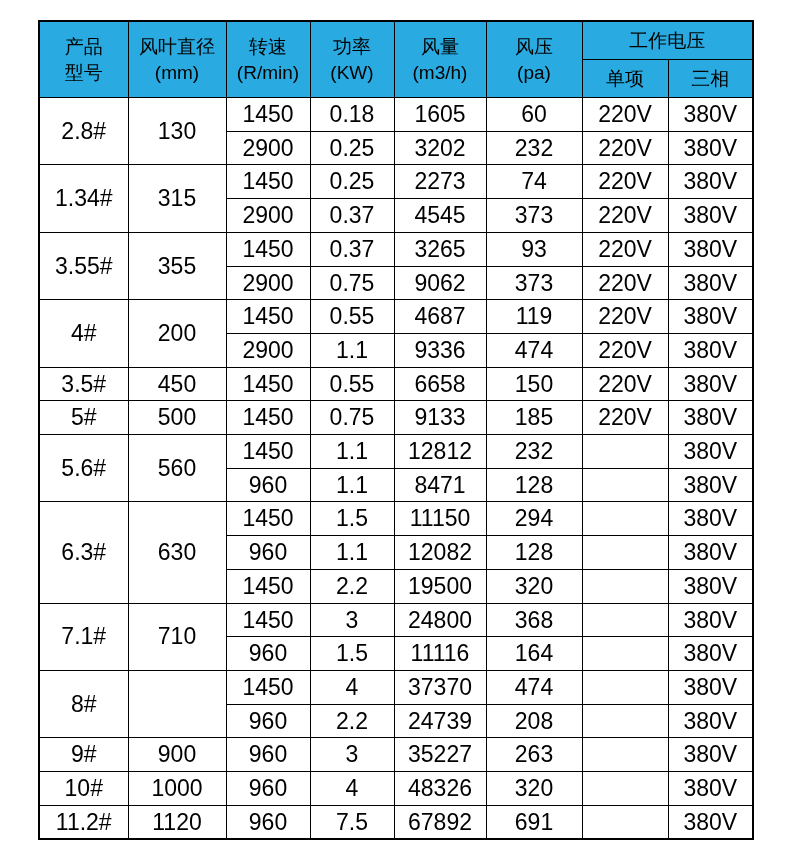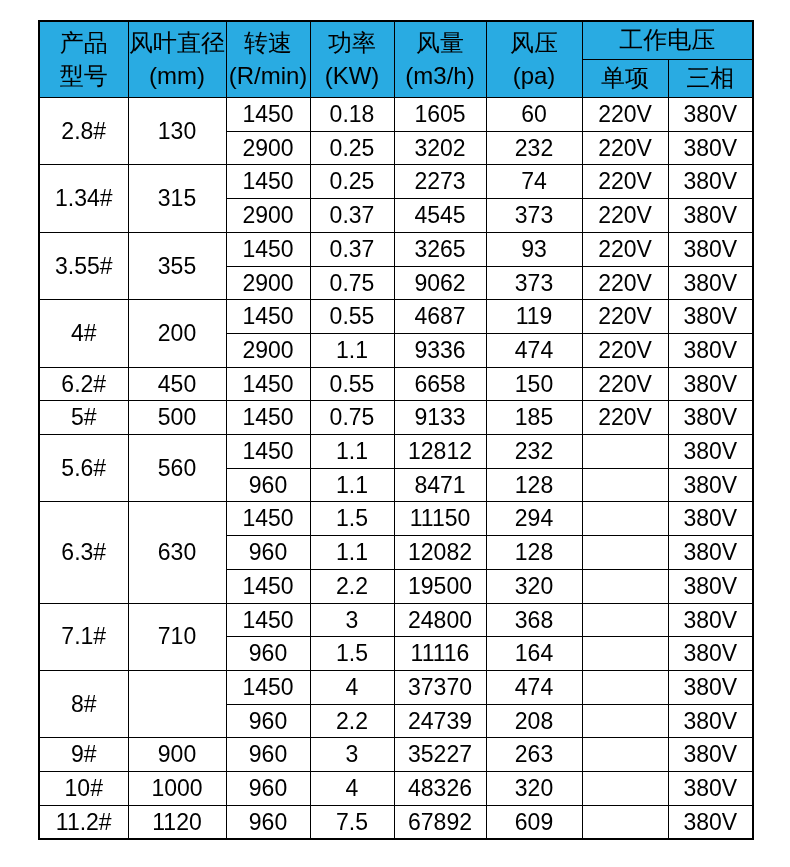--- a/index.html
+++ b/index.html
@@ -30,21 +30,21 @@
   table.spec th, table.spec td {
     border: 1px solid #000000;
     text-align: center;
     vertical-align: middle;
     padding: 0;
     overflow: hidden;
     white-space: nowrap;
   }
   table.spec thead th {
     background: #29abe2;
-    font-size: 24px;
+    font-size: 19px;
     font-weight: normal;
     line-height: 1.35;
     height: 37px;
   }
   table.spec thead th.twolines {
     height: 74px;
   }
   table.spec tbody td {
     background: #ffffff;
     font-size: 23px;
@@ -176,21 +176,21 @@
         </tr>
         <tr>
           <td>2900</td>
           <td>1.1</td>
           <td>9336</td>
           <td>474</td>
           <td>220V</td>
           <td>380V</td>
         </tr>
         <tr>
-          <td rowspan="1">6.2#</td>
+          <td rowspan="1">3.5#</td>
           <td rowspan="1">450</td>
           <td>1450</td>
           <td>0.55</td>
           <td>6658</td>
           <td>150</td>
           <td>220V</td>
           <td>380V</td>
         </tr>
         <tr>
           <td rowspan="1">5#</td>
@@ -301,19 +301,19 @@
           <td>320</td>
           <td></td>
           <td>380V</td>
         </tr>
         <tr>
           <td rowspan="1">11.2#</td>
           <td rowspan="1">1120</td>
           <td>960</td>
           <td>7.5</td>
           <td>67892</td>
-          <td>609</td>
+          <td>691</td>
           <td></td>
           <td>380V</td>
         </tr>
       </tbody>
   </table>
 </div>
 
 </body></html>

